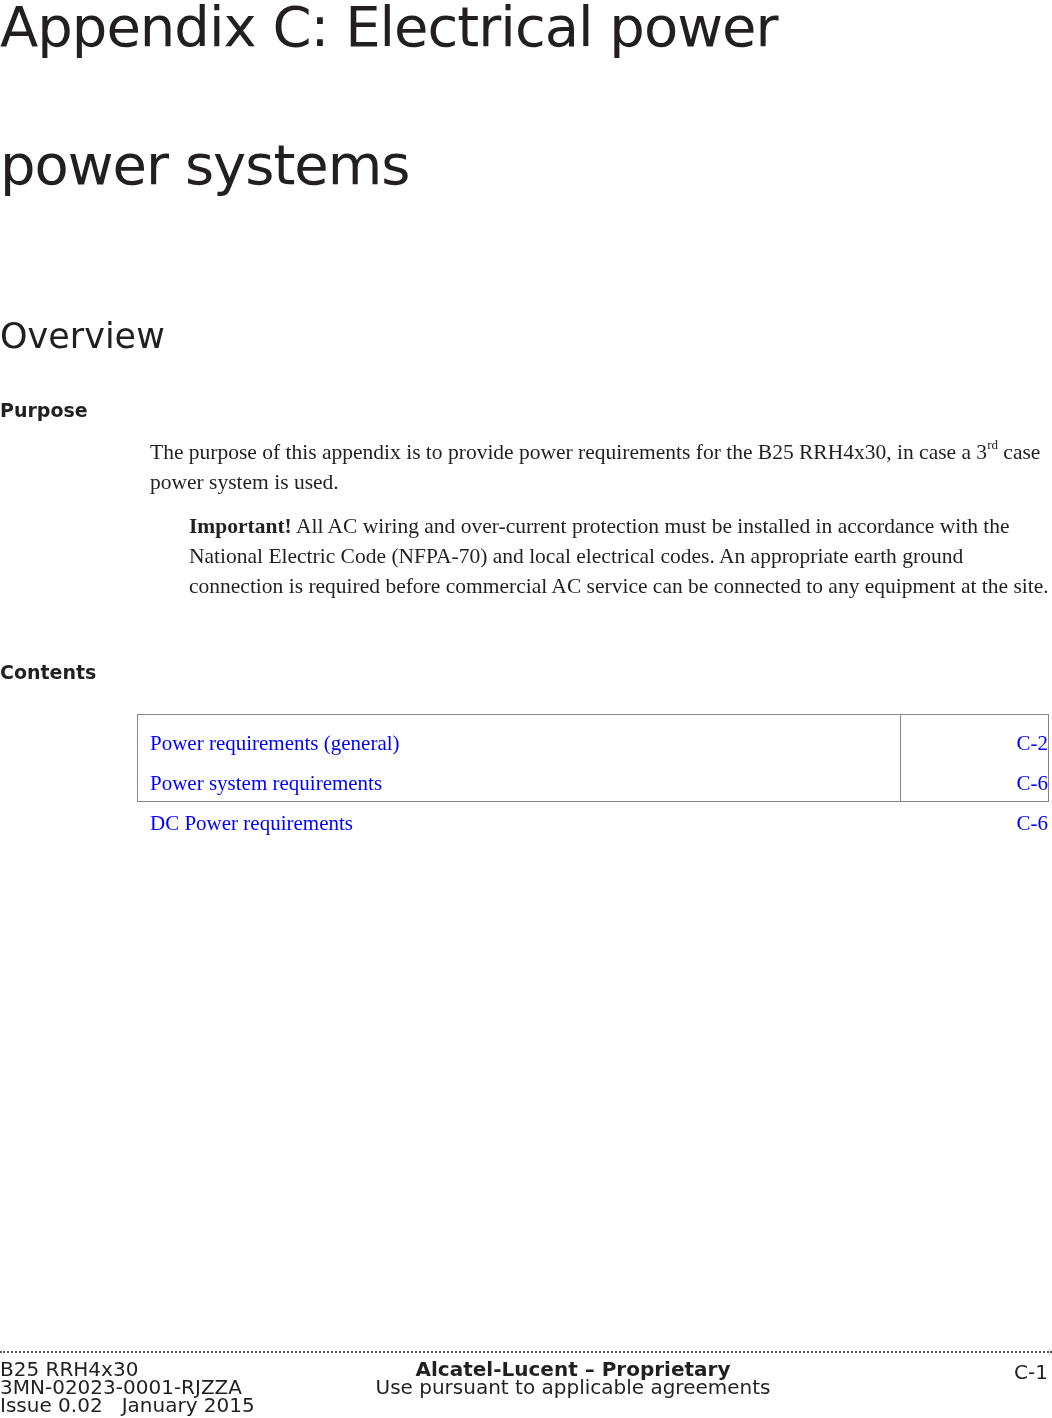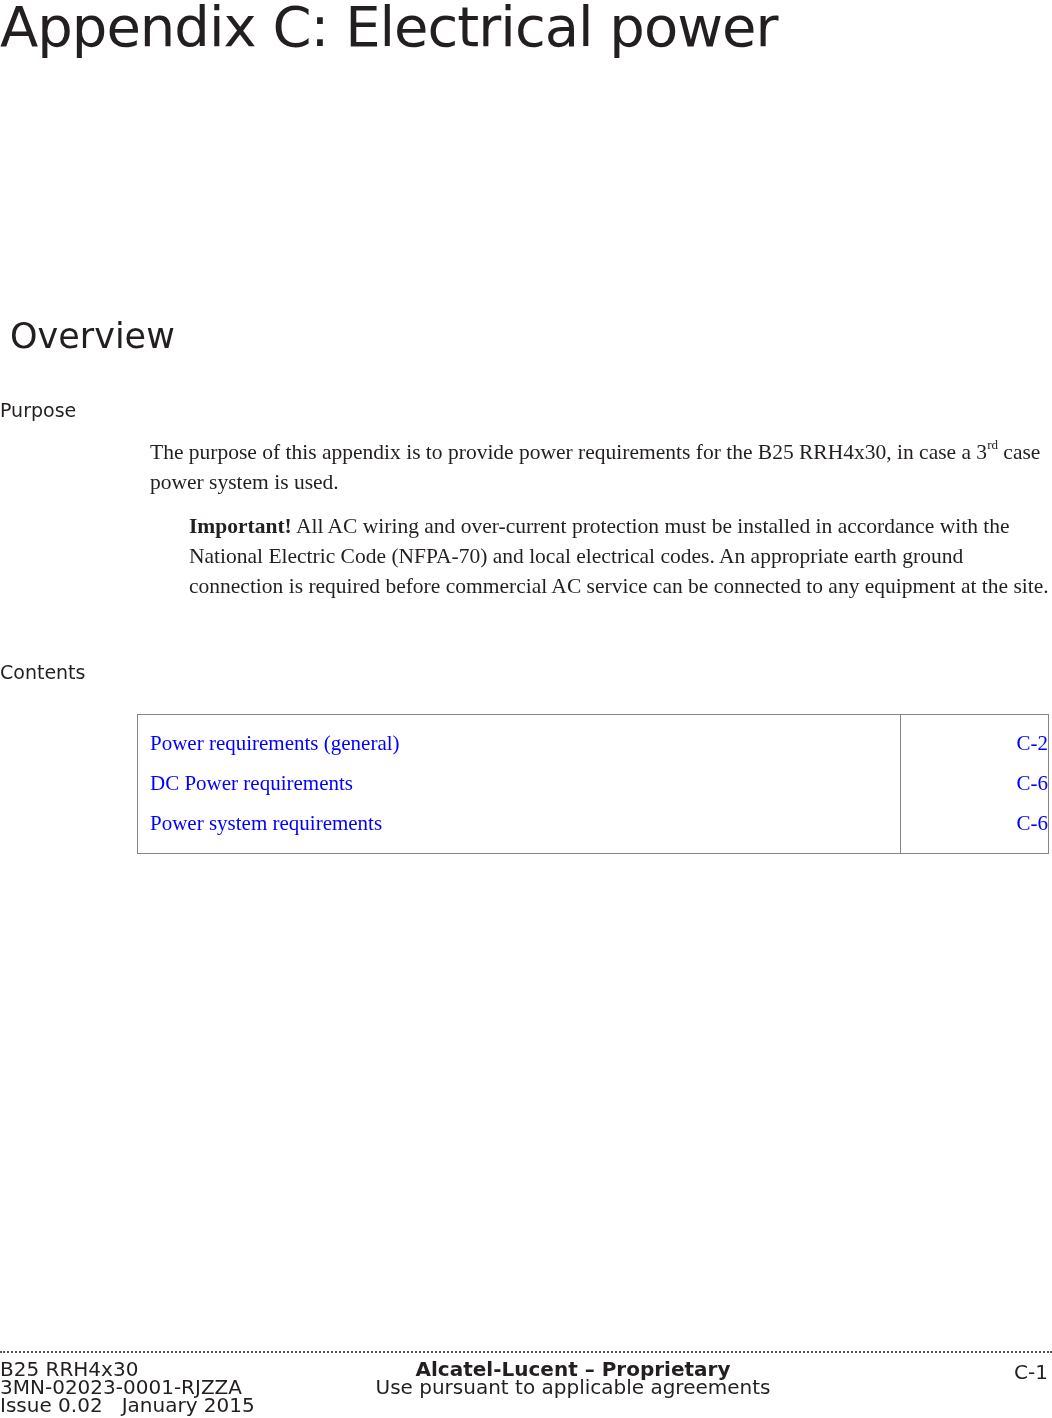--- a/index.html
+++ b/index.html
@@ -4,33 +4,33 @@
 <style>
   html, body { margin: 0; padding: 0; background: #ffffff; }
   body { width: 1052px; height: 1418px; position: relative; overflow: hidden; color: #231f20; }
   .title {
     position: absolute; left: 0; top: -8px; width: 1000px;
     font-family: "DejaVu Sans", sans-serif; font-size: 56px; line-height: 69px;
     color: #231f20; letter-spacing: -1px; margin: 0; font-weight: normal;
   }
   .h-overview {
     position: absolute; left: 0; top: 316px;
-    font-family: "DejaVu Sans", sans-serif; font-size: 35px; color: #231f20; margin: 0; font-weight: normal; padding-left: 10px;
+    font-family: "DejaVu Sans", sans-serif; font-size: 35px; color: #231f20; margin: 0; font-weight: normal;
   }
   .h-sub {
     position: absolute; left: 0;
-    font-family: "DejaVu Sans", sans-serif; font-size: 19px; font-weight: normal; color: #231f20; margin: 0;
+    font-family: "DejaVu Sans", sans-serif; font-size: 19px; font-weight: bold; color: #231f20; margin: 0;
   }
   .body-text {
     position: absolute;
     font-family: "Liberation Serif", serif; font-size: 21.5px; line-height: 30px; color: #231f20;
   }
   .body-text sup { font-size: 13px; line-height: 0; position: relative; top: -2px; }
   .toc {
-    position: absolute; left: 137px; top: 714px; width: 912px; height: 140px;
+    position: absolute; left: 137px; top: 714px; width: 912px; height: 88px;
     border: 1px solid #8a8480; box-sizing: border-box; display: flex;
   }
   .toc-left { width: 763px; border-right: 1px solid #8a8480; padding-top: 8px; box-sizing: border-box; }
   .toc-right { flex: 1; padding-top: 8px; }
   .toc-item {
     font-family: "Liberation Serif", serif; font-size: 21px; line-height: 40px; color: #0000ff;
     text-decoration: none; display: block; cursor: pointer;
   }
   .toc-left .toc-item { padding-left: 12px; }
   .toc-right .toc-item { text-align: right; padding-left: 22px; }
@@ -46,41 +46,42 @@
   .footer-center { left: 540px; transform: translateX(-50%); text-align: center; margin-left: 33px; }
   .footer-right { right: 4px; font-size: 20px; line-height: 24px; }
   .bold { font-weight: bold; }
 </style>
 </head>
 <body>
 
 <h1 class="title">
   <span>Appendix C:  Electrical power</span><br>
   <br>
+  <span>power systems</span>
 </h1>
 
 <h2 class="h-overview">Overview</h2>
 
 <h3 class="h-sub" style="top:399px;">Purpose</h3>
 
 <div class="body-text" style="left:150px; top:437px; width:895px;">
   <span>The purpose of this appendix is to provide power requirements for the B25 RRH4x30, in case a 3</span><sup>rd</sup><span> case power system is used.</span>
 </div>
 
 <div class="body-text" style="left:189px; top:511px; width:860px;">
   <span class="bold">Important!</span><span> All AC wiring and over-current protection must be installed in accordance with the National Electric Code (NFPA-70) and local electrical codes. An appropriate earth ground connection is required before commercial AC service can be connected to any equipment at the site.</span>
 </div>
 
 <h3 class="h-sub" style="top:661px;">Contents</h3>
 
 <div class="toc">
   <div class="toc-left">
     <a class="toc-item">Power requirements (general)</a>
+    <a class="toc-item">Power system requirements</a>
     <a class="toc-item">DC Power requirements</a>
-    <a class="toc-item">Power system requirements</a>
   </div>
   <div class="toc-right">
     <a class="toc-item">C-2</a>
     <a class="toc-item">C-6</a>
     <a class="toc-item">C-6</a>
   </div>
 </div>
 
 <div class="footer-rule"></div>
 

